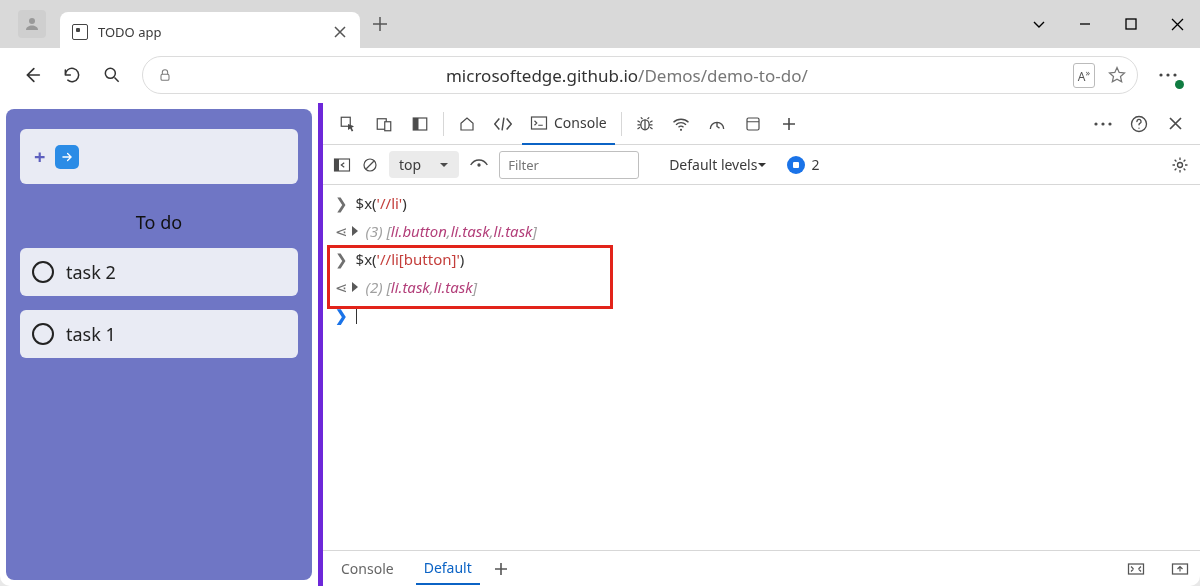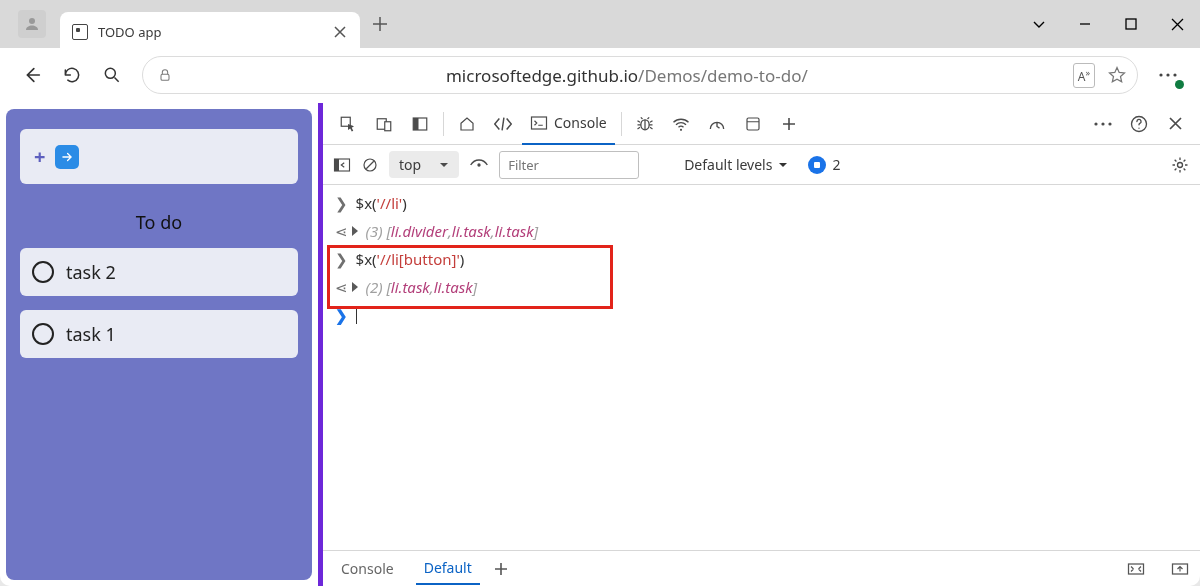--- a/index.html
+++ b/index.html
@@ -306,21 +306,21 @@
             <path d="M1 3l4 4 4-4" fill="#4b4b4b"></path>
           </svg>
         </span>
       <span>
           <svg width="20" height="14" viewBox="0 0 24 16">
             <path d="M2 8c3-5 7-6 10-6s7 1 10 6" stroke="#4b4b4b" stroke-width="1.6" fill="none"></path>
             <circle cx="12" cy="8" r="2" fill="#4b4b4b"></circle>
           </svg>
         </span>
       <input placeholder="Filter" style="">
-      <span style="display:flex;align-items:center;gap:6px;margin-left:35px;">
+      <span style="display:flex;align-items:center;margin-left:20px;">
           <span>Default levels</span>
           <svg width="10" height="10" viewBox="0 0 10 10">
             <path d="M1 3l4 4 4-4" fill="#333"></path>
           </svg>
         </span>
       <span style="display:flex;align-items:center;gap:6px;margin-left:10px;">
           <span class="issue-badge">
             <svg width="10" height="10" viewBox="0 0 10 10">
               <rect x="2" y="2" width="6" height="6" rx="1" fill="#fff"></rect>
             </svg>
@@ -337,21 +337,21 @@
     </div>
 
     <div class="console-body">
       <div class="line">
         <span class="arrow-in">❯</span>
         <span class="cmd"><span>$x(</span><span class="str">'//li'</span><span>)</span></span>
       </div>
       <div class="line">
         <span class="arrow-out">⋖</span>
         <span class="tri"></span>
-        <span class="it">(3)</span>&nbsp;<span class="it">[</span><span class="cls">li.divider</span><span class="it">, </span><span class="cls">li.task</span><span class="it">, </span><span class="cls">li.task</span><span class="it">]</span>
+        <span class="it">(3)</span>&nbsp;<span class="it">[</span><span class="cls">li.button</span><span class="it">, </span><span class="cls">li.task</span><span class="it">, </span><span class="cls">li.task</span><span class="it">]</span>
       </div>
       <div class="line">
         <span class="arrow-in">❯</span>
         <span class="cmd"><span>$x(</span><span class="str">'//li[button]'</span><span>)</span></span>
       </div>
       <div class="line">
         <span class="arrow-out">⋖</span>
         <span class="tri"></span>
         <span class="it">(2)</span>&nbsp;<span class="it">[</span><span class="cls">li.task</span><span class="it">, </span><span class="cls">li.task</span><span class="it">]</span>
       </div>

